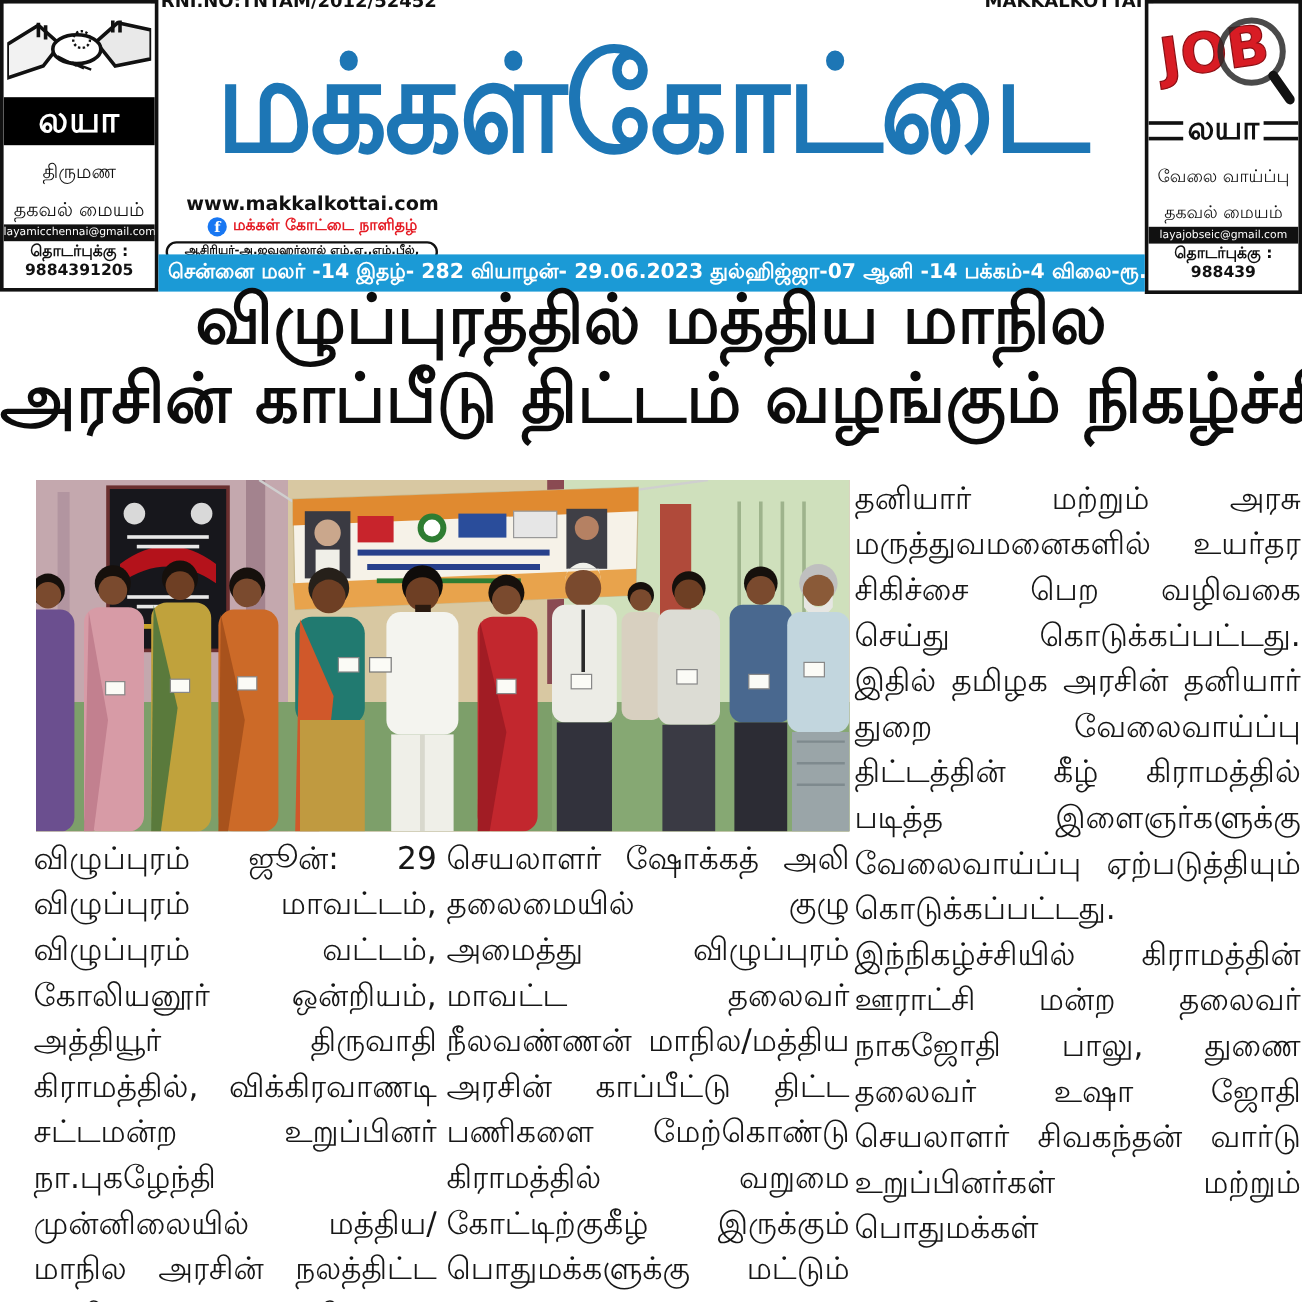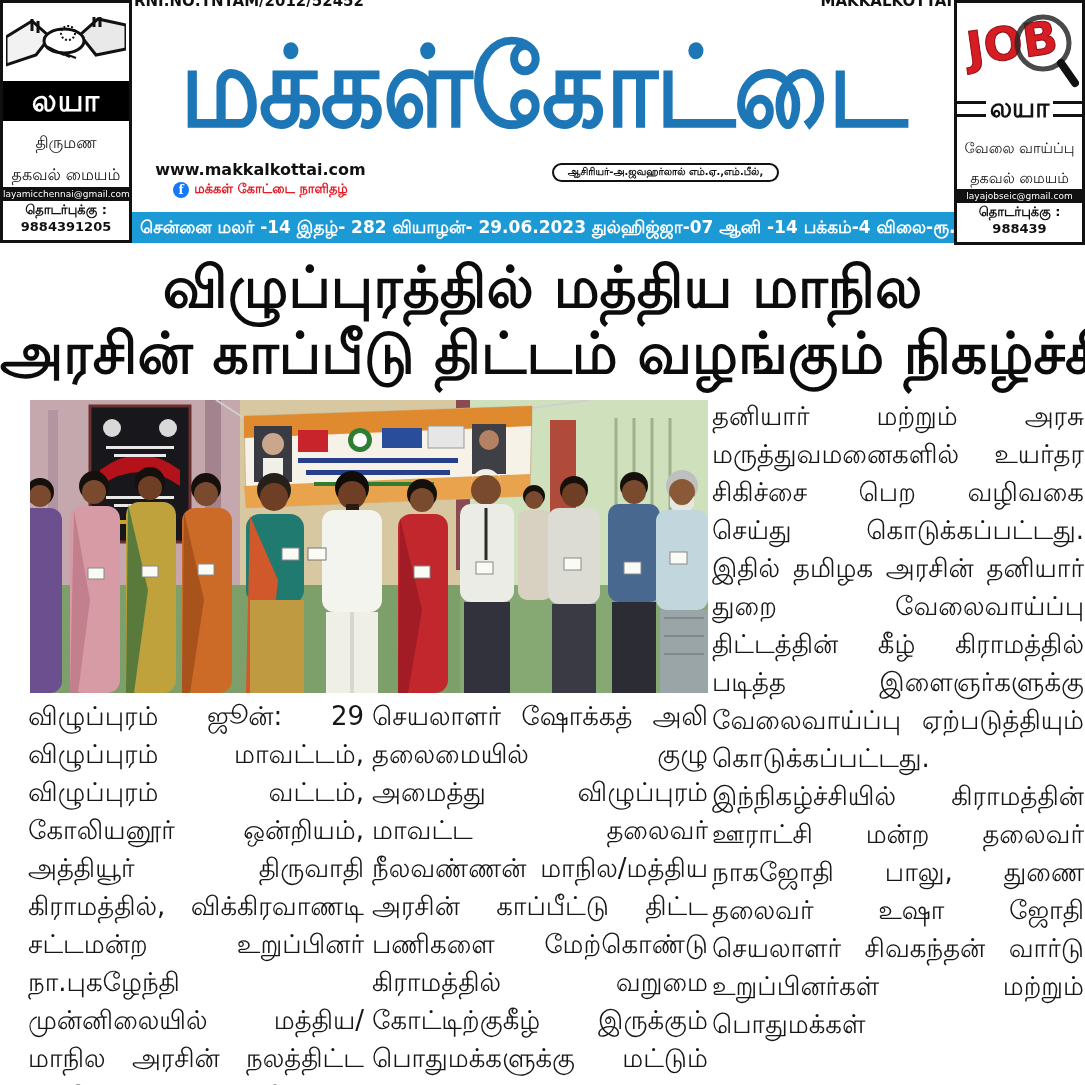--- a/index.html
+++ b/index.html
@@ -25,42 +25,42 @@
   .contact{font-weight:bold;font-size:13px;text-align:center;padding:1px 0 2px 0;color:#111;}
   
   #masthead{position:absolute;left:132px;top:0;width:822px;height:243px;}
   .rni-strip{position:absolute;top:0;left:2px;right:2px;height:11px;overflow:hidden;}
   .rni-strip .inner{display:flex;justify-content:space-between;margin-top:-8px;
                     font-weight:bold;font-size:15px;color:#111;}
   #title{position:absolute;top:4px;left:0;width:100%;margin:0;text-align:center;
          color:#1d76b5;font-size:100px;font-weight:bold;line-height:150px;
          transform:scaleY(1.12);transform-origin:top;letter-spacing:-2px;white-space:nowrap;}
   #info-row{position:absolute;top:160px;left:0;width:100%;height:48px;display:flex;
-            justify-content:flex-end;align-items:flex-start;padding:0 6px;box-sizing:border-box;}
+            justify-content:space-between;align-items:flex-start;padding:0 6px;box-sizing:border-box;flex-direction:column;}
   .info-left{width:245px;text-align:center;}
   .site{font-weight:bold;font-size:16px;color:#111;}
   .iconrow{display:flex;align-items:center;justify-content:center;gap:5px;margin-top:2px;}
   .fb-icon{width:16px;height:16px;border-radius:50%;background:#1877f2;color:#fff;font-weight:bold;
            font-size:12px;line-height:16px;text-align:center;font-family:"DejaVu Serif",serif;}
   .redlbl{color:#e51c25;font-weight:bold;font-size:13px;}
   .info-center{flex:1;text-align:center;}
   .tagline{font-weight:bold;font-size:19px;color:#111;}
   .editor-box{display:inline-block;border:2px solid #111;border-radius:16px;padding:1px 14px;
               font-weight:bold;font-size:10px;margin-top:2px;color:#111;}
   .info-right{width:255px;text-align:center;}
   .gmail{font-weight:bold;font-size:13.5px;color:#111;}
   .ig-icon{width:17px;height:17px;border-radius:5px;position:relative;
            background:linear-gradient(45deg,#f9ce34,#ee2a7b 50%,#6228d7);}
   .ig-icon::after{content:"";position:absolute;left:4px;top:4px;width:7px;height:7px;
            border:1.6px solid #fff;border-radius:50%;}
   #date-bar{position:absolute;top:212px;left:0;width:100%;height:31px;background:#1b9ad6;
             color:#fff;font-weight:bold;font-size:17px;display:flex;align-items:center;
             padding-left:8px;box-sizing:border-box;white-space:nowrap;overflow:hidden;}
   
-  #headline{position:absolute;left:0;top:254px;width:1085px;text-align:center;color:#0c0c0c;}
+  #headline{position:absolute;left:0;top:234px;width:1085px;text-align:center;color:#0c0c0c;}
   #headline .hl{font-weight:bold;line-height:1.16;white-space:nowrap;}
   .hl1{font-size:57px;}
   .hl2{font-size:57px;}
   
   #photo{position:absolute;left:30px;top:400px;width:678px;height:293px;margin:0;
          overflow:hidden;background:#cdbfa6;}
   
   .bodycol{position:absolute;font-size:26px;line-height:38px;text-align:justify;
            color:#171717;overflow:hidden;}
   #col1{left:28px;top:697px;width:336px;height:388px;}

